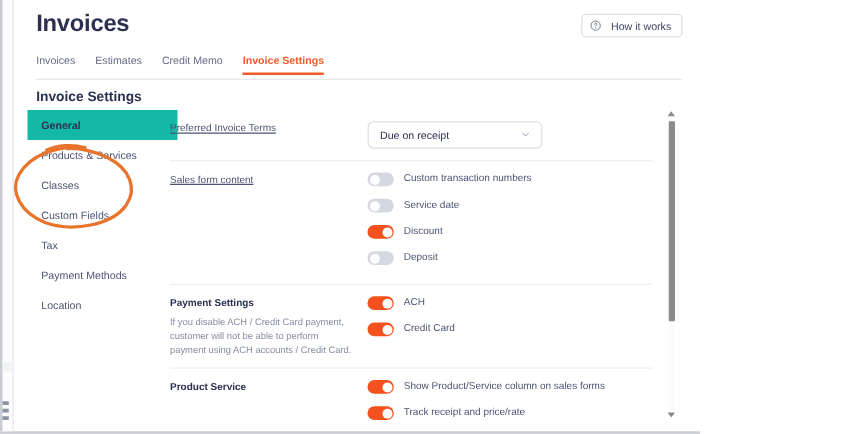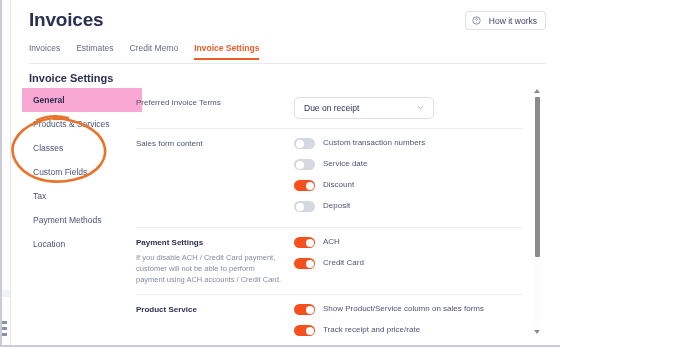--- a/index.html
+++ b/index.html
@@ -152,21 +152,21 @@
     height: 24px;
     display: flex;
     align-items: center;
     padding-left: 11px;
     font-size: 8.5px;
     color: #4d5474;
     cursor: pointer;
     box-sizing: border-box;
   }
   .nav-item.active {
-    background: #f9a8d4;
+    background: #14b8a6;
     font-weight: bold;
     color: #2b3050;
   }
 
   
   .settings-panel {
     position: absolute;
     left: 124px; top: 0;
     right: 38px; bottom: 0;
   }
@@ -182,21 +182,21 @@
     flex: 0 0 158px;
     padding-right: 10px;
     box-sizing: border-box;
   }
   .row-label {
     font-size: 8px;
     font-weight: bold;
     color: #2b3050;
     line-height: 12px;
   }
-  .row-label.normal { font-weight: normal; color: #4d5474; }
+  .row-label.normal { font-weight: normal; color: #4d5474; text-decoration: underline; }
   .row-help {
     font-size: 7.5px;
     color: #868ca3;
     line-height: 11px;
     margin-top: 3px;
   }
   .row-control-col { flex: 1 1 auto; }
 
   
   .dropdown {

